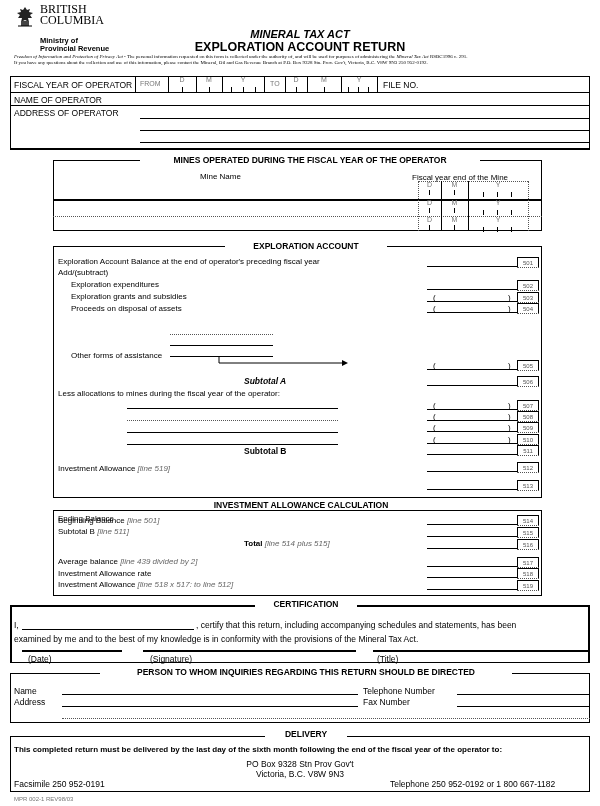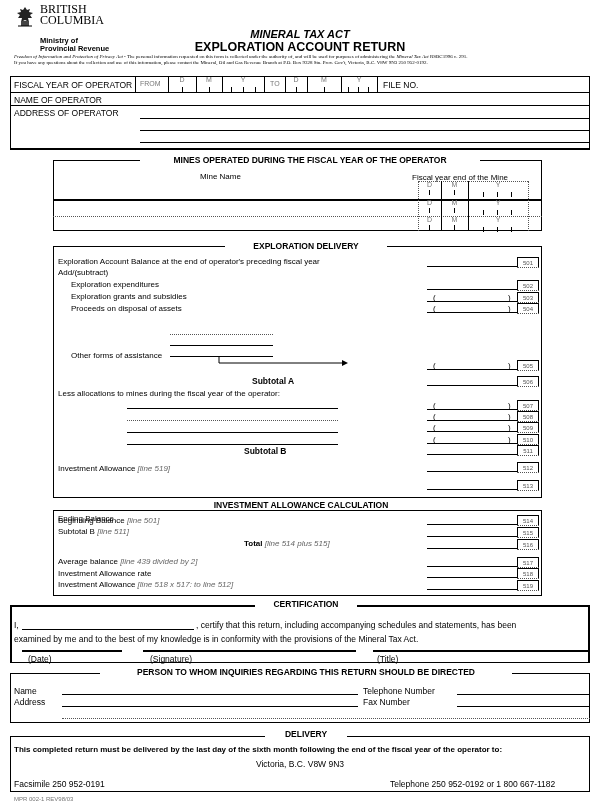--- a/index.html
+++ b/index.html
@@ -141,40 +141,40 @@
       <div class="dmy" style="left:441px;top:216px;width:27px;">M</div>
       <div class="tick" style="left:454px;top:225px;"></div>
       <div class="dmy" style="left:468px;top:216px;width:60px;">Y</div>
       <div class="tick" style="left:483px;top:227px;"></div>
       <div class="tick" style="left:497px;top:227px;"></div>
       <div class="tick" style="left:511px;top:227px;"></div>
     </div>
   </div>
 
 <div class="box" style="left:53px;top:246px;width:489px;height:252px;"></div>
-<div class="sechead" style="left:225px;top:241px;width:150px;">EXPLORATION DELIVERY</div>
+<div class="sechead" style="left:225px;top:241px;width:150px;">EXPLORATION ACCOUNT</div>
 
 <div class="abs" style="left:58px;top:257px;font-size:8px;">Exploration Account Balance at the end of operator's preceding fiscal year</div>
 <div class="abs" style="left:58px;top:268px;font-size:8px;">Add/(subtract)</div>
 <div class="abs" style="left:71px;top:280px;font-size:8px;">Exploration expenditures</div>
 <div class="abs" style="left:71px;top:292px;font-size:8px;">Exploration grants and subsidies</div>
 <div class="abs" style="left:71px;top:304px;font-size:8px;">Proceeds on disposal of assets</div>
 <div class="abs" style="left:71px;top:316px;font-size:8px;margin-top:35px;">Other forms of assistance</div>
 
 <div class="hrd" style="left:170px;top:334px;width:103px;"></div>
 <div class="hr" style="left:170px;top:345px;width:103px;"></div>
 <div class="hr" style="left:170px;top:356px;width:103px;"></div>
 <div class="abs" style="left:218px;top:356px;width:130px;height:10px;">
   <svg width="130" height="10">
       <path d="M1 0 L1 7 L124 7" stroke="#000" fill="none" stroke-width="1"></path>
       <path d="M124 4 L130 7 L124 10 Z" fill="#000"></path>
     </svg>
 </div>
 
-<div class="abs b" style="left:252px;top:376px;font-size:8.5px;">Subtotal A</div>
+<div class="abs b" style="left:244px;top:376px;font-size:8.5px;font-style:italic;">Subtotal A</div>
 <div class="abs" style="left:58px;top:389px;font-size:8px;">Less allocations to mines during the fiscal year of the operator:</div>
 
 <div class="hr" style="left:127px;top:408px;width:211px;"></div>
 <div class="hrd" style="left:127px;top:420px;width:211px;"></div>
 <div class="hr" style="left:127px;top:432px;width:211px;"></div>
 <div class="hr" style="left:127px;top:444px;width:211px;"></div>
 <div class="abs b" style="left:244px;top:446px;font-size:8.5px;">Subtotal B</div>
 
 <div class="abs" style="left:58px;top:464px;font-size:8px;"><span>Investment Allowance</span> <span class="italic-note">[line 519]</span></div>
 <div class="abs" style="left:58px;top:482px;font-size:8px;margin-top:32px;">Ending Balance</div>
@@ -326,18 +326,19 @@
 <div class="hrd" style="left:62px;top:718px;width:528px;"></div>
 <div class="abs" style="left:363px;top:686px;font-size:8.5px;">Telephone Number</div>
 <div class="abs" style="left:363px;top:697px;font-size:8.5px;">Fax Number</div>
 <div class="hr" style="left:457px;top:694px;width:133px;"></div>
 <div class="hr" style="left:457px;top:706px;width:133px;"></div>
 
 <div class="box" style="left:10px;top:736px;width:580px;height:56px;"></div>
 <div class="sechead" style="left:265px;top:729px;width:70px;">DELIVERY</div>
 <div class="abs b" style="left:14px;top:745px;font-size:8px;white-space:nowrap;">This completed return must be delivered by the last day of the sixth month following the end of the fiscal year of the operator to:</div>
 <div class="abs" style="left:200px;top:759px;width:200px;text-align:center;font-size:8.5px;line-height:10px;">
+  <div>PO Box 9328 Stn Prov Gov't</div>
   <div>Victoria, B.C.  V8W 9N3</div>
 </div>
 <div class="abs" style="left:14px;top:779px;font-size:8.5px;">Facsimile 250 952-0191</div>
 <div class="abs" style="left:390px;top:779px;font-size:8.5px;white-space:nowrap;">Telephone 250 952-0192 or 1 800 667-1182</div>
 
 <div class="abs grey" style="left:14px;top:796px;font-size:6px;">MPR 002-1 REV98/03</div>
 
 </body></html>

